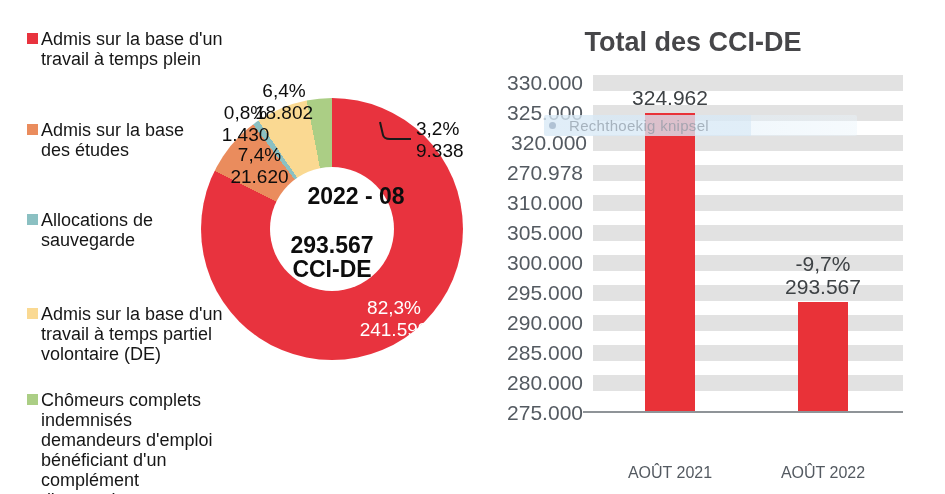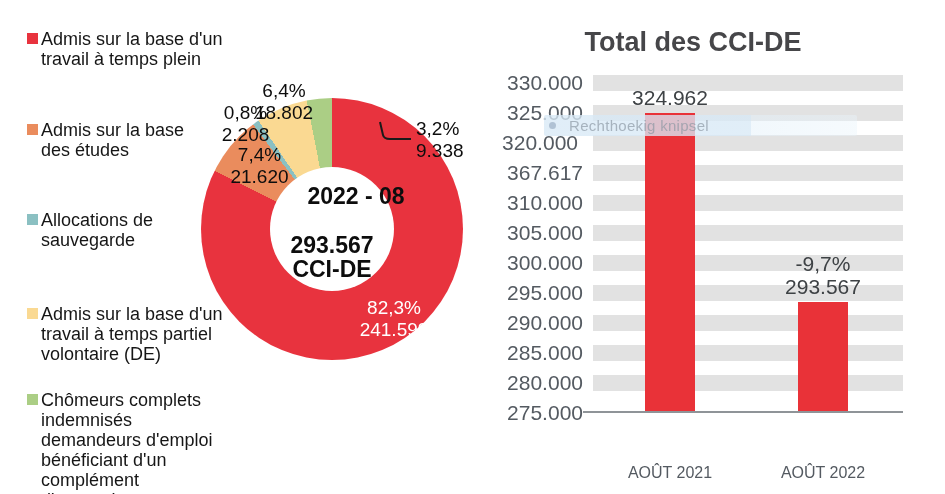--- a/index.html
+++ b/index.html
@@ -81,21 +81,21 @@
   <div class="slice-label white" style="left:344px;top:297px;width:100px;">
     <div>82,3%</div>
     <div>241.599</div>
   </div>
   <div class="slice-label" style="left:212px;top:144px;width:95px;">
     <div>7,4%</div>
     <div>21.620</div>
   </div>
   <div class="slice-label" style="left:203px;top:102px;width:85px;">
     <div>0,8%</div>
-    <div>2.208</div>
+    <div>1.430</div>
   </div>
   <div class="slice-label" style="left:240px;top:80px;width:88px;">
     <div>6,4%</div>
     <div>18.802</div>
   </div>
   <div class="slice-label leftalign" style="left:416px;top:118px;width:70px;">
     <div>3,2%</div>
     <div>9.338</div>
   </div>
 
@@ -108,23 +108,23 @@
     <div id="barplot">
       <div class="snip-overlay">
         <span class="snip-dot"></span>
         <span class="snip-text">Rechthoekig knipsel</span>
       </div>
     <div class="stripe" style="left: 105px; top: 75px; width: 310px; height: 16px; background: rgb(226, 226, 226);"></div>
         <div class="ytick" style="left: 5px; top: 72px; width: 90px;">330.000</div>
         <div class="stripe" style="left: 105px; top: 105px; width: 310px; height: 16px; background: rgb(226, 226, 226);"></div>
         <div class="ytick" style="left: 5px; top: 102px; width: 90px;">325.000</div>
         <div class="stripe" style="left: 105px; top: 135px; width: 310px; height: 16px; background: rgb(226, 226, 226);"></div>
-        <div class="ytick" style="left: 0; top: 132px; width: 90px;">320.000</div>
+        <div class="ytick" style="left: 9px; top: 132px; width: 90px;">320.000</div>
         <div class="stripe" style="left: 105px; top: 165px; width: 310px; height: 16px; background: rgb(226, 226, 226);"></div>
-        <div class="ytick" style="left: 5px; top: 162px; width: 90px;">367.617</div>
+        <div class="ytick" style="left: 5px; top: 162px; width: 90px;">270.978</div>
         <div class="stripe" style="left: 105px; top: 195px; width: 310px; height: 16px; background: rgb(226, 226, 226);"></div>
         <div class="ytick" style="left: 5px; top: 192px; width: 90px;">310.000</div>
         <div class="stripe" style="left: 105px; top: 225px; width: 310px; height: 16px; background: rgb(226, 226, 226);"></div>
         <div class="ytick" style="left: 5px; top: 222px; width: 90px;">305.000</div>
         <div class="stripe" style="left: 105px; top: 255px; width: 310px; height: 16px; background: rgb(226, 226, 226);"></div>
         <div class="ytick" style="left: 5px; top: 252px; width: 90px;">300.000</div>
         <div class="stripe" style="left: 105px; top: 285px; width: 310px; height: 16px; background: rgb(226, 226, 226);"></div>
         <div class="ytick" style="left: 5px; top: 282px; width: 90px;">295.000</div>
         <div class="stripe" style="left: 105px; top: 315px; width: 310px; height: 16px; background: rgb(226, 226, 226);"></div>
         <div class="ytick" style="left: 5px; top: 312px; width: 90px; text-align: right;">290.000</div>

